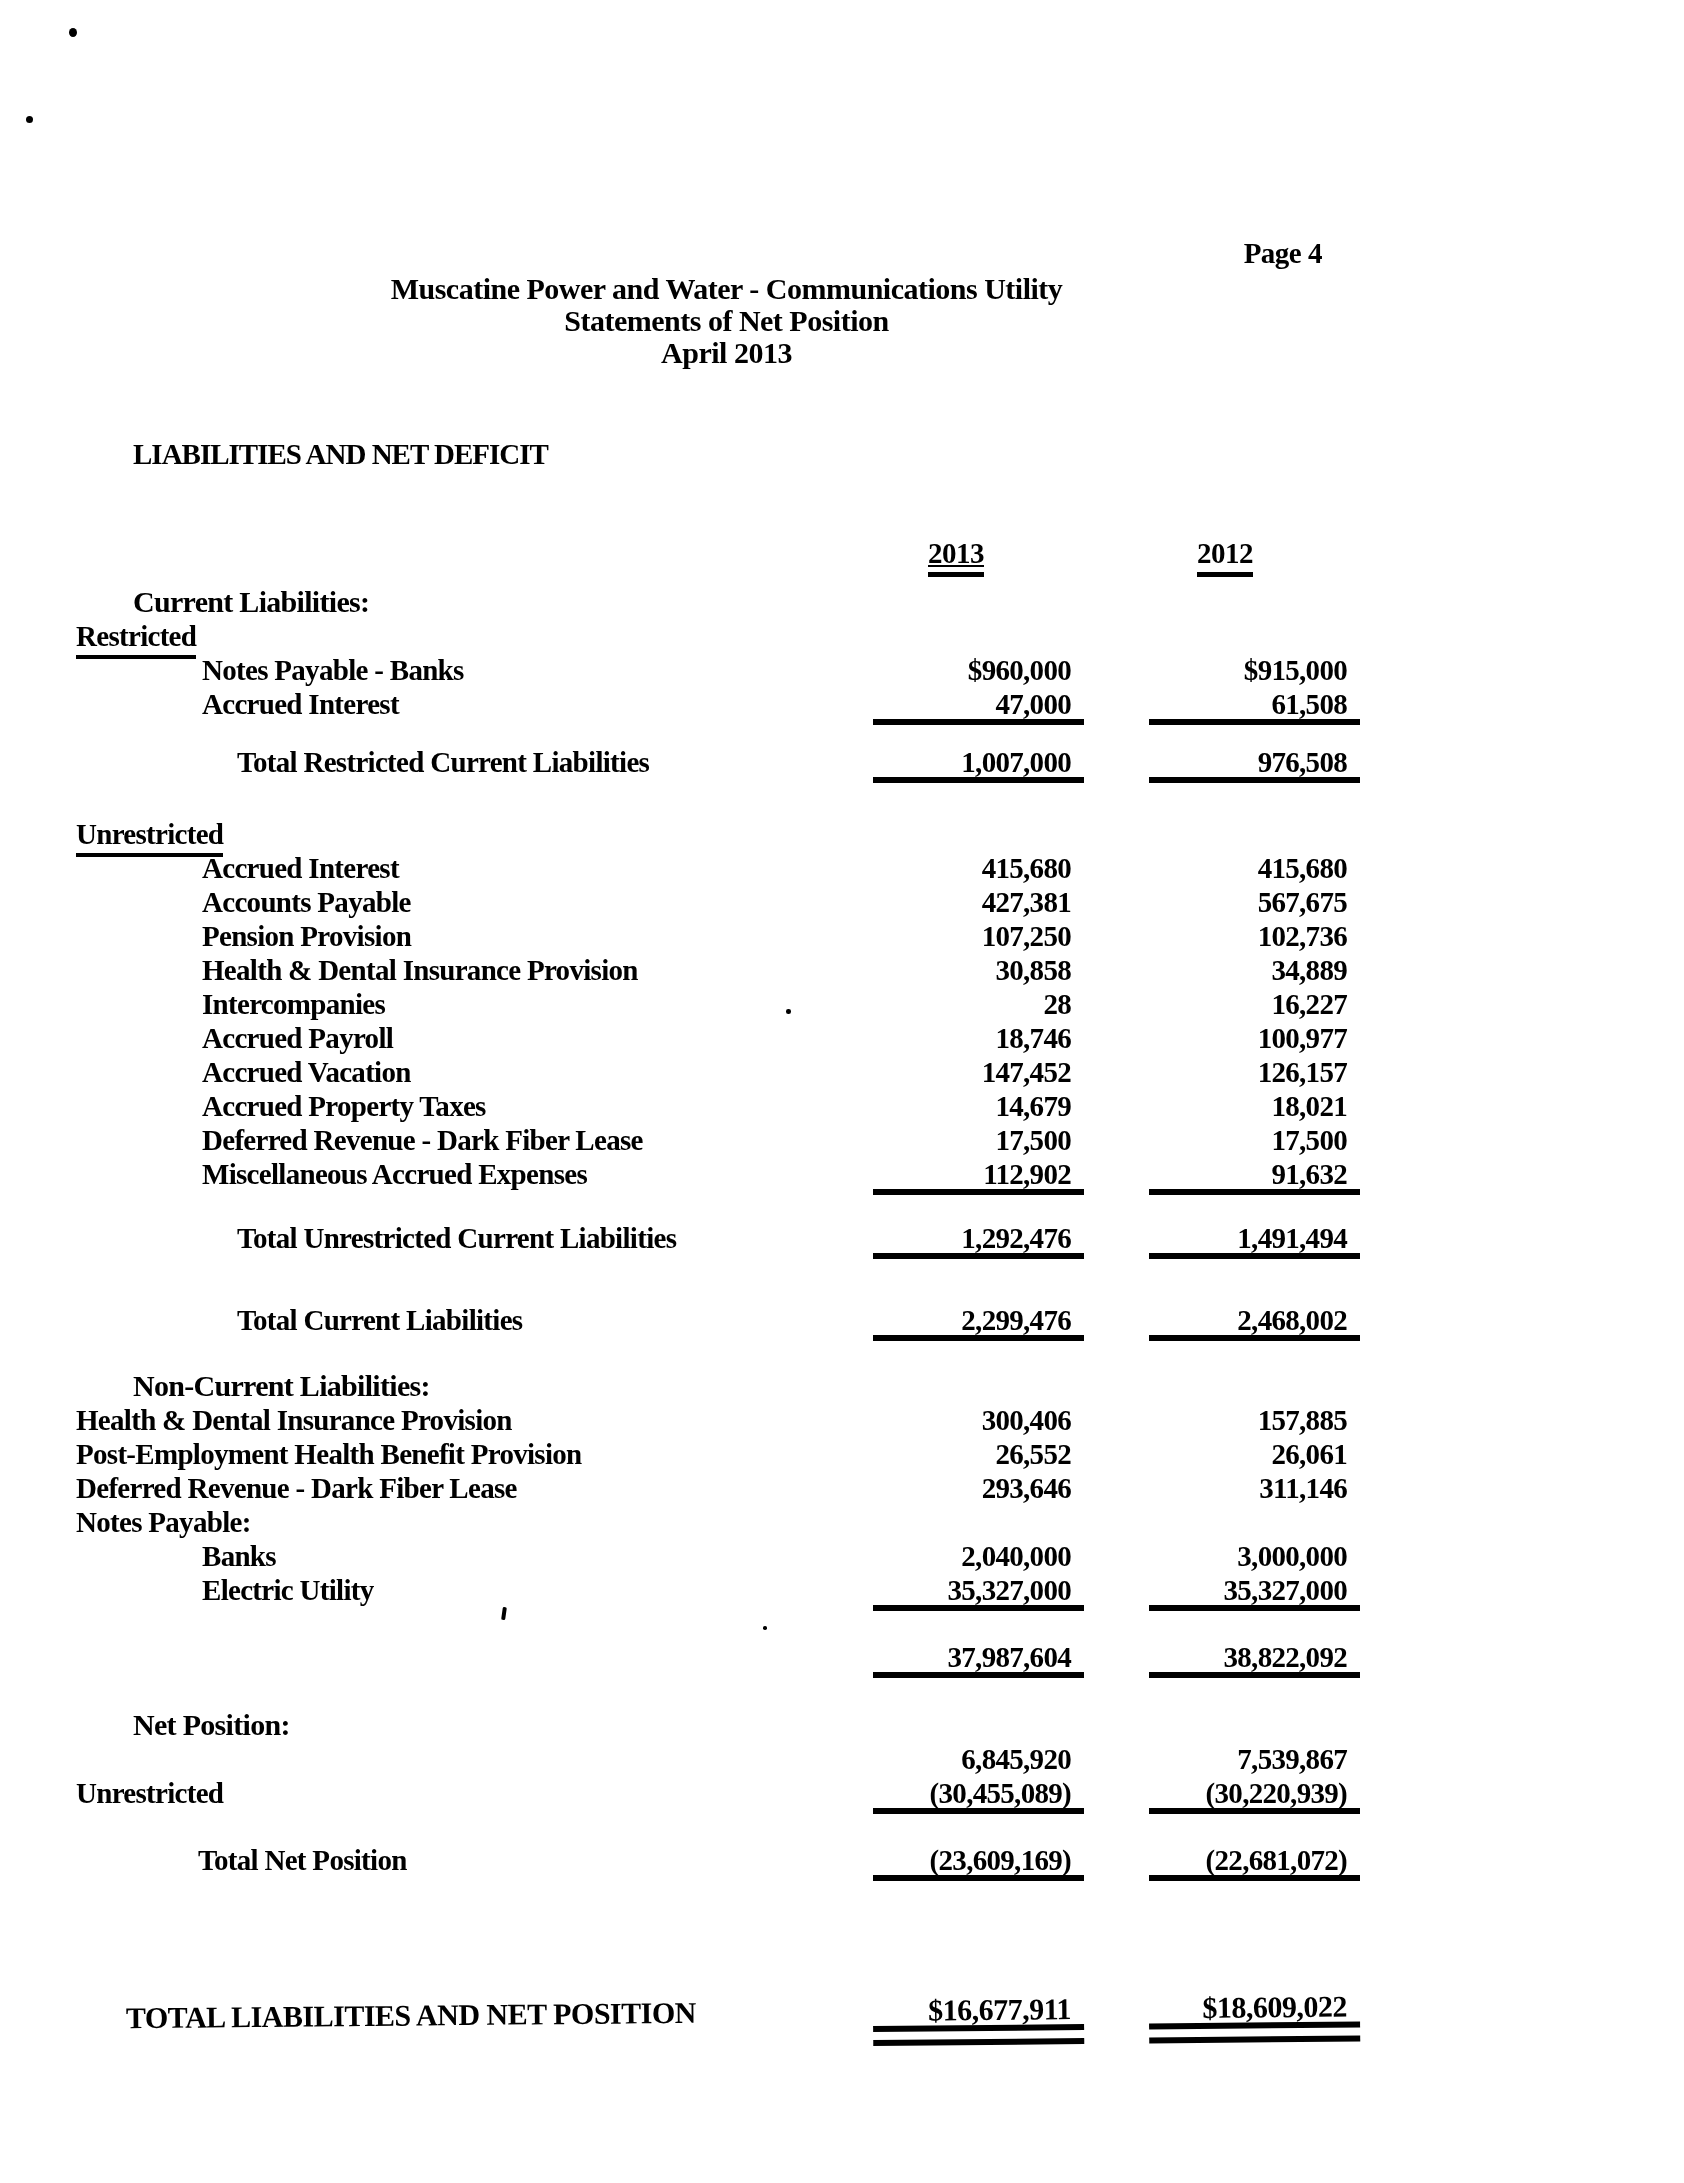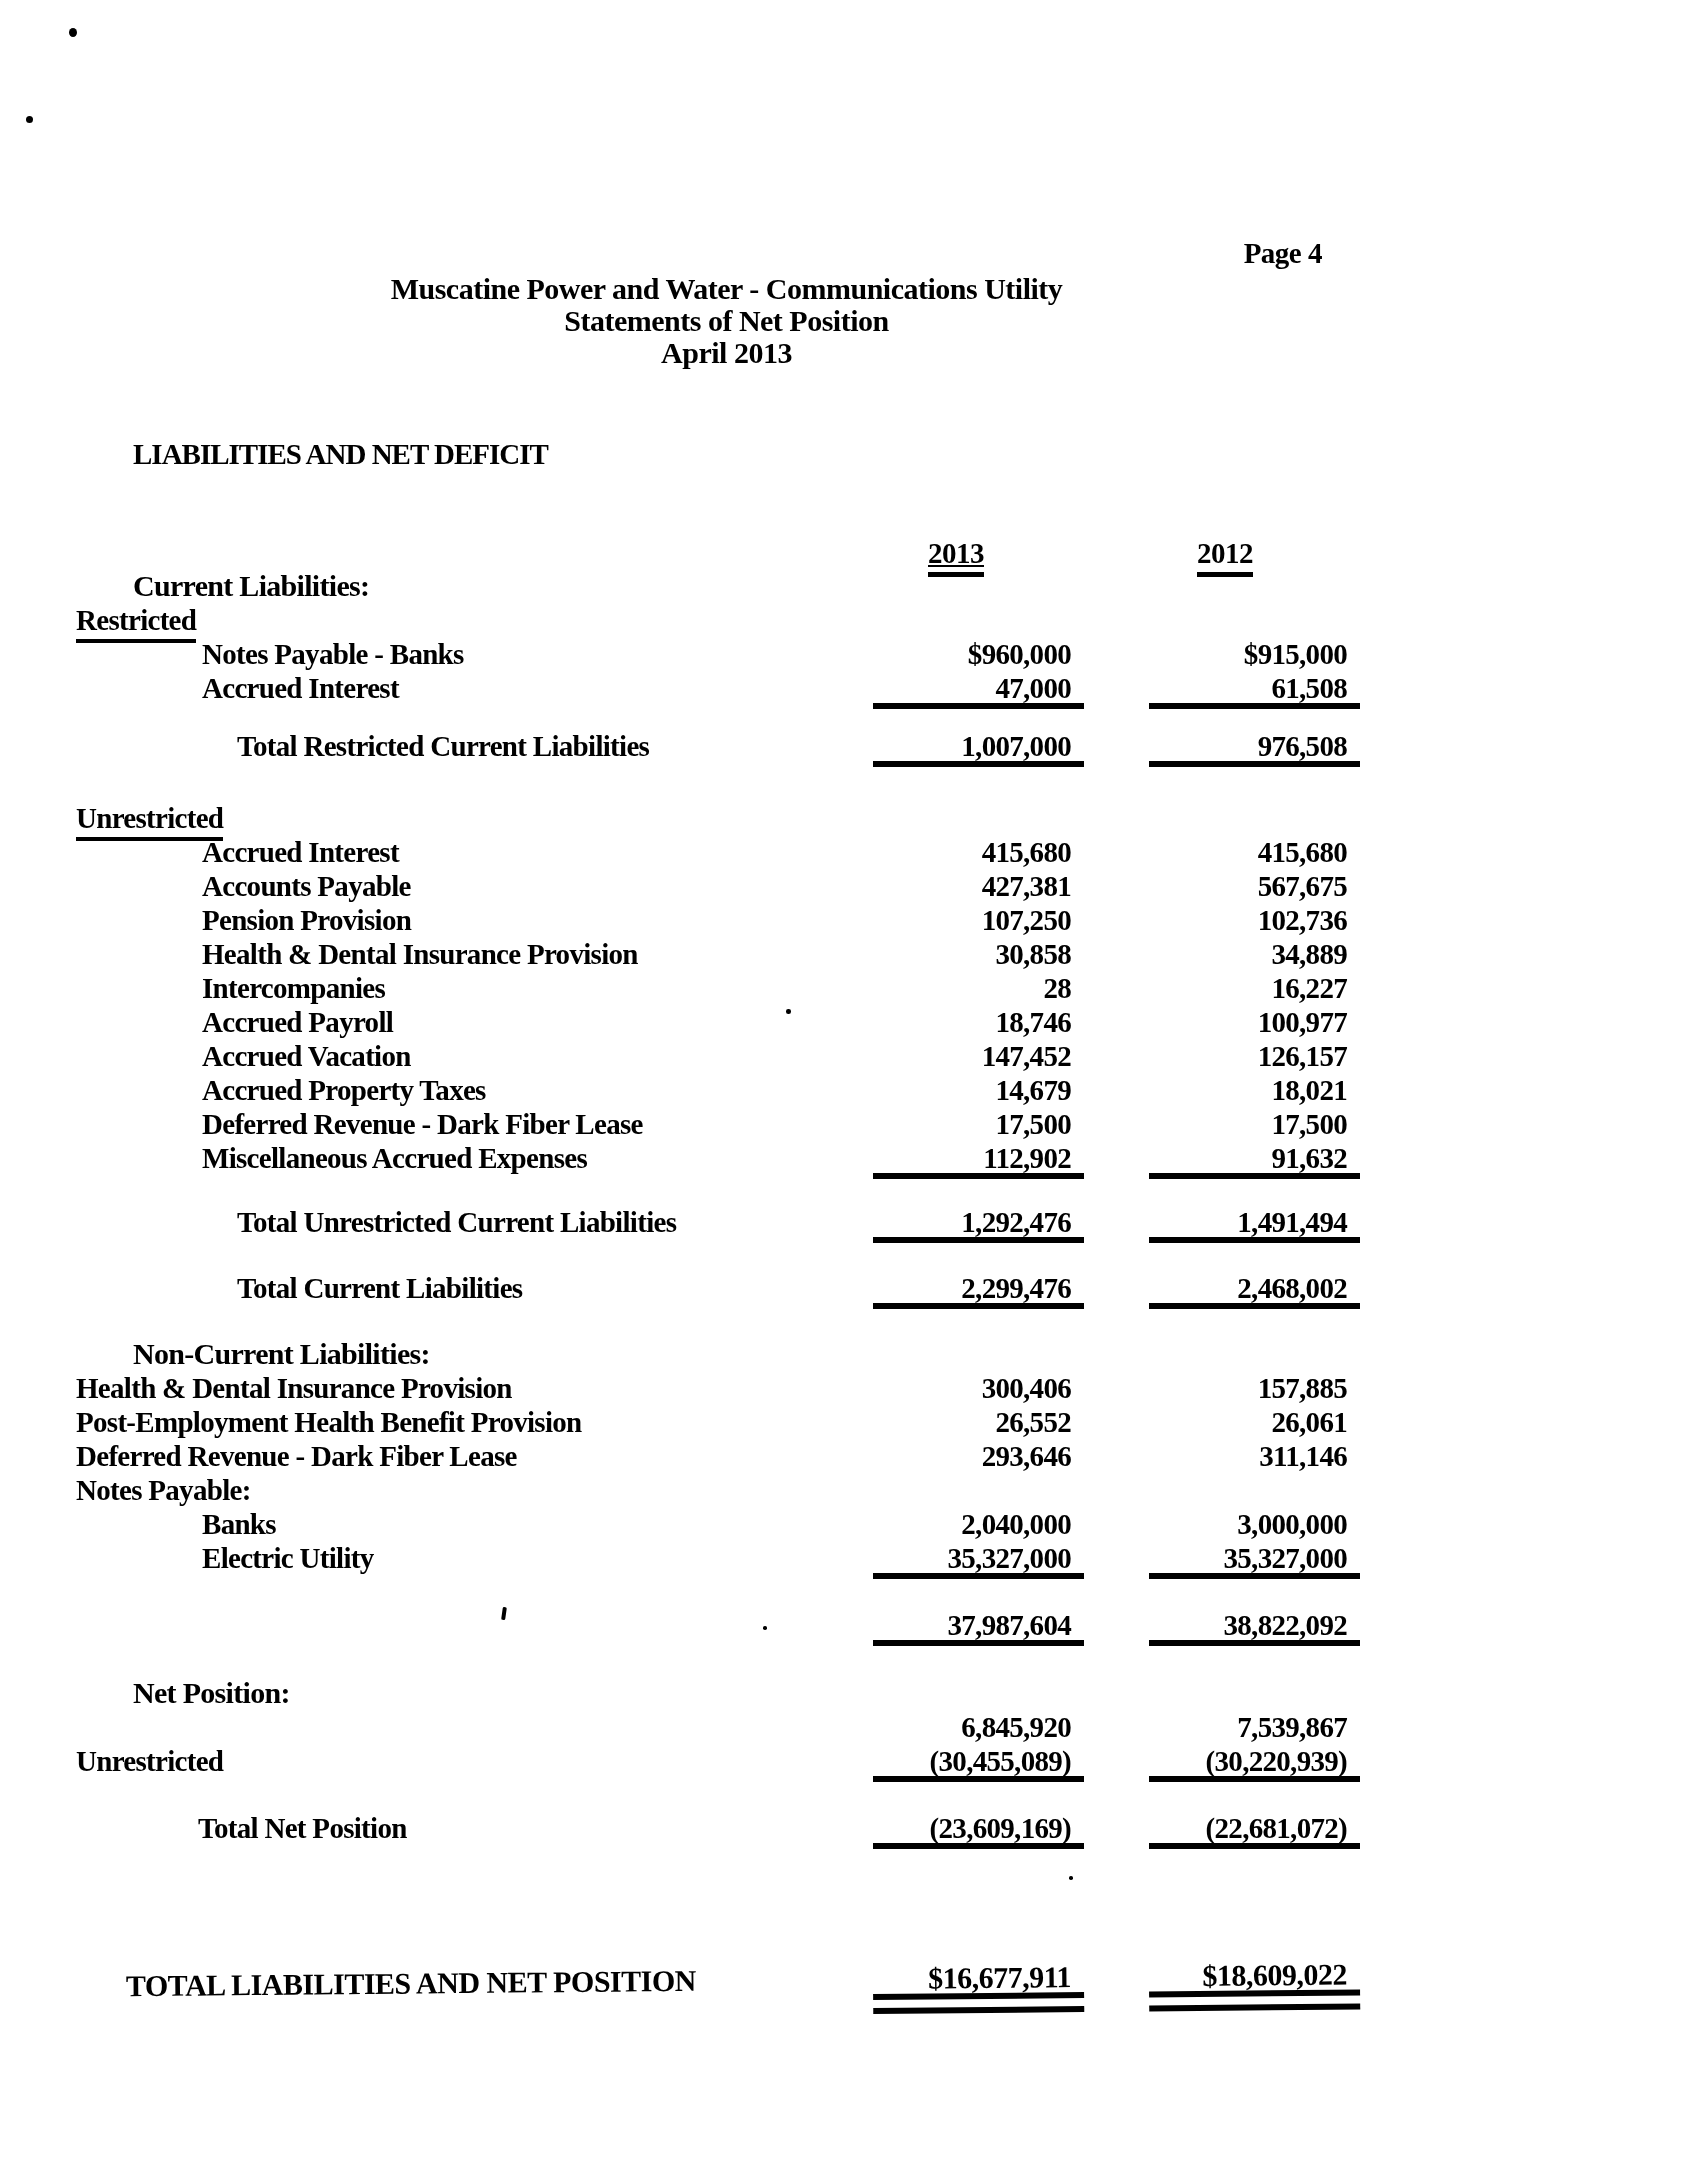--- a/index.html
+++ b/index.html
@@ -12,21 +12,21 @@
   .abs{position:absolute;white-space:nowrap;}
   
   .page-num{top:237px;right:363px;font-size:29px;letter-spacing:-0.5px;}
   .title-block{top:273px;left:0;width:1453px;text-align:center;font-size:30px;line-height:32px;letter-spacing:-0.5px;}
   .section-heading{top:438px;left:133px;font-size:29px;letter-spacing:-1px;}
   
   .col-head{top:537px;font-size:29px;letter-spacing:-0.5px;border-bottom:5px solid #000;padding-bottom:2px;}
   .col-head.h1{left:928px;text-decoration:underline;}
   .col-head.h2{left:1197px;}
   
-  .rows{position:absolute;top:569px;left:0;width:1438px;}
+  .rows{position:absolute;top:585px;left:0;width:1438px;}
   .row{position:relative;height:34px;line-height:34px;font-size:29px;letter-spacing:-0.7px;white-space:nowrap;}
   .row .lab{position:absolute;top:0;left:0;right:545px;}
   .ind-0 .lab{padding-left:133px;}
   .ind-1 .lab{padding-left:76px;}
   .ind-2 .lab{padding-left:202px;}
   .ind-3 .lab{padding-left:237px;}
   .ind-4 .lab{padding-left:198px;}
   .ind-5 .lab{padding-left:126px;}
   .type-section{font-size:30px;}
   .type-subhead .lab span{border-bottom:4px solid #000;padding-bottom:2.5px;}
@@ -149,21 +149,21 @@
     <div class="row type-item ind-2 rule-single">
       <div class="lab"><span>Miscellaneous Accrued Expenses</span></div>
       <div class="v v1">112,902</div>
       <div class="v v2">91,632</div>
     </div>
     <div class="row type-total ind-3 rule-single" style="margin-top: 30px;">
       <div class="lab"><span>Total Unrestricted Current Liabilities</span></div>
       <div class="v v1">1,292,476</div>
       <div class="v v2">1,491,494</div>
     </div>
-    <div class="row type-total ind-3 rule-single" style="margin-top: 32px;">
+    <div class="row type-total ind-3 rule-single" style="margin-top: 48px;">
       <div class="lab"><span>Total Current Liabilities</span></div>
       <div class="v v1">2,299,476</div>
       <div class="v v2">2,468,002</div>
     </div>
     <div class="row type-section ind-0" style="margin-top: 32px;">
       <div class="lab"><span>Non-Current Liabilities:</span></div>
       <div class="v v1"></div>
       <div class="v v2"></div>
     </div>
     <div class="row type-item ind-1">

